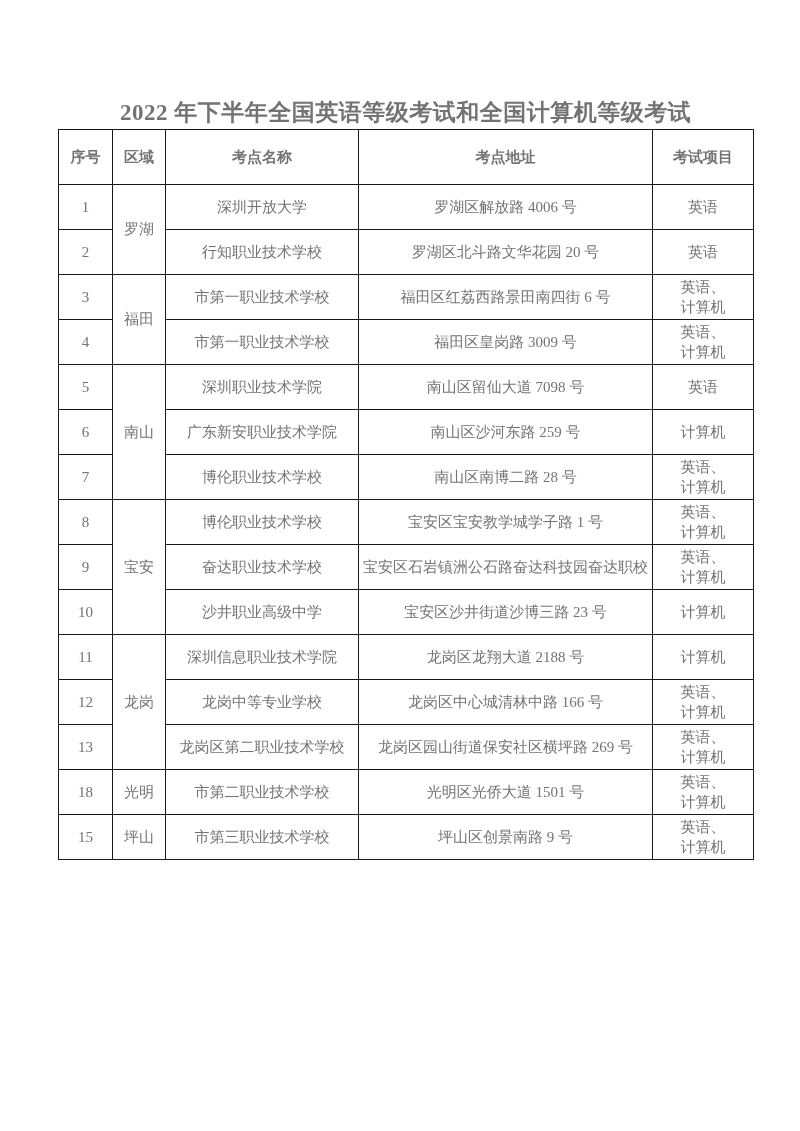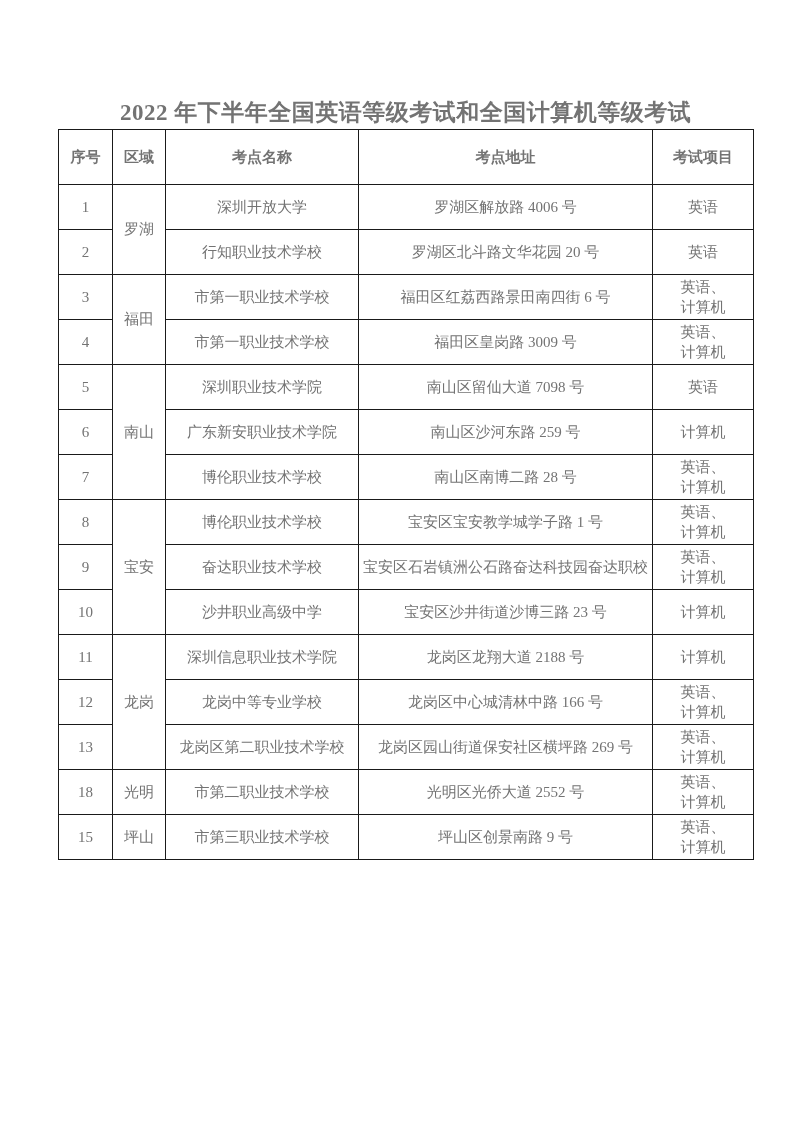--- a/index.html
+++ b/index.html
@@ -175,21 +175,21 @@
           <td class="cell-no">13</td>
           <td class="cell-name">龙岗区第二职业技术学校</td>
           <td class="cell-address">龙岗区园山街道保安社区横坪路 269 号</td>
           <td class="cell-exam">英语、
 计算机</td>
         </tr>
         <tr>
           <td class="cell-no">18</td>
           <td class="cell-district">光明</td>
           <td class="cell-name">市第二职业技术学校</td>
-          <td class="cell-address">光明区光侨大道 2552 号</td>
+          <td class="cell-address">光明区光侨大道 1501 号</td>
           <td class="cell-exam">英语、
 计算机</td>
         </tr>
         <tr>
           <td class="cell-no">15</td>
           <td class="cell-district">坪山</td>
           <td class="cell-name">市第三职业技术学校</td>
           <td class="cell-address">坪山区创景南路 9 号</td>
           <td class="cell-exam">英语、
 计算机</td>

